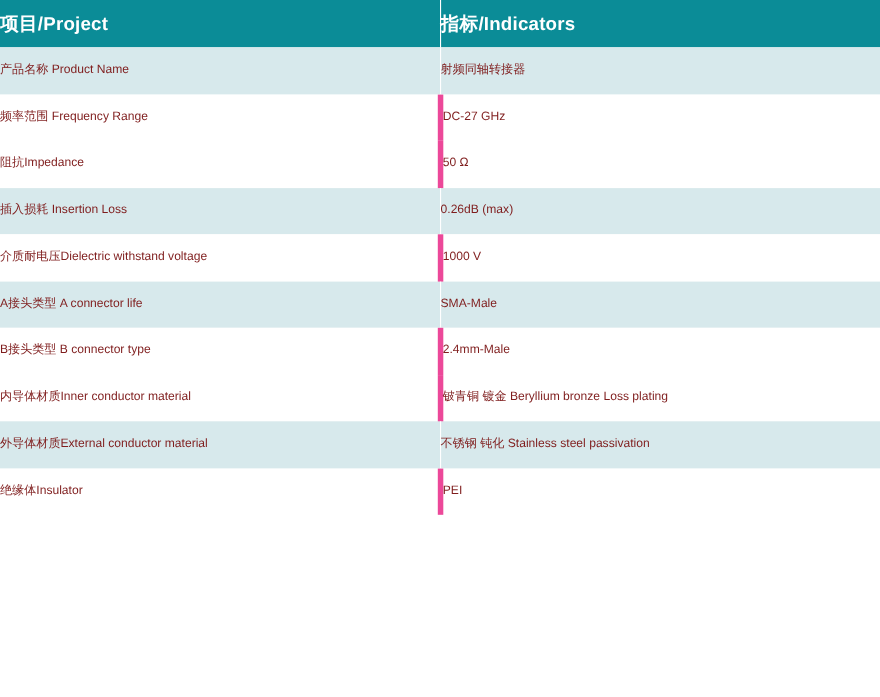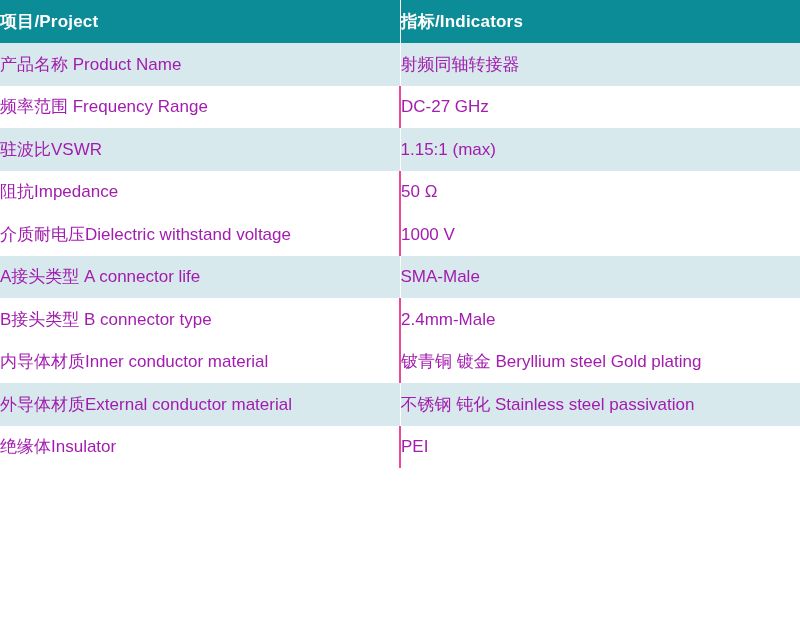--- a/index.html
+++ b/index.html
@@ -38,36 +38,36 @@
     letter-spacing: 0.2px;
   }
   thead th.th-left {
     border-right: 1px solid #ffffff;
   }
 
   tbody tr {
     height: 42.5px;
   }
   tbody td {
-    font-size: 17px;
-    color: #a21caf;
+    font-size: 11px;
+    color: #7f1d1d;
     height: 42.5px;
     line-height: 1.25;
   }
   tbody td.cell-left {
     border-right: 1px solid #ffffff;
   }
   tbody tr.row-odd td {
     background: #d7e9ec;
   }
   tbody tr.row-even td {
     background: #ffffff;
   }
   tbody tr.row-even td.cell-left {
-    border-right: 2px solid #ec4899;
+    border-right: 5px solid #ec4899;
   }
 </style>
 </head>
 <body>
 
 <table class="spec-table">
   <colgroup>
     <col class="col-project">
     <col class="col-indicator">
   </colgroup>
@@ -79,43 +79,43 @@
   </thead>
   <tbody>
       <tr class="row-odd">
         <td class="cell-left">产品名称 Product Name</td>
         <td class="cell-right">射频同轴转接器</td>
       </tr>
       <tr class="row-even">
         <td class="cell-left">频率范围 Frequency Range</td>
         <td class="cell-right">DC-27 GHz</td>
       </tr>
-      <tr class="row-odd">
-        <td class="cell-left">驻波比VSWR</td>
-        <td class="cell-right">1.15:1 (max)</td>
-      </tr>
       <tr class="row-even">
         <td class="cell-left">阻抗Impedance</td>
         <td class="cell-right">50 Ω</td>
+      </tr>
+      <tr class="row-odd">
+        <td class="cell-left">插入损耗 Insertion Loss</td>
+        <td class="cell-right">0.26dB (max)</td>
       </tr>
       <tr class="row-even">
         <td class="cell-left">介质耐电压Dielectric withstand voltage</td>
         <td class="cell-right">1000 V</td>
       </tr>
       <tr class="row-odd">
         <td class="cell-left">A接头类型 A connector life</td>
         <td class="cell-right">SMA-Male</td>
       </tr>
       <tr class="row-even">
         <td class="cell-left">B接头类型 B connector type</td>
         <td class="cell-right">2.4mm-Male</td>
       </tr>
       <tr class="row-even">
         <td class="cell-left">内导体材质Inner conductor material</td>
-        <td class="cell-right">铍青铜 镀金 Beryllium steel Gold plating</td>
+        <td class="cell-right">铍青铜 镀金 Beryllium bronze Loss plating</td>
       </tr>
       <tr class="row-odd">
         <td class="cell-left">外导体材质External conductor material</td>
         <td class="cell-right">不锈钢 钝化 Stainless steel passivation</td>
       </tr>
       <tr class="row-even">
         <td class="cell-left">绝缘体Insulator</td>
         <td class="cell-right">PEI</td>
       </tr>
     </tbody>

